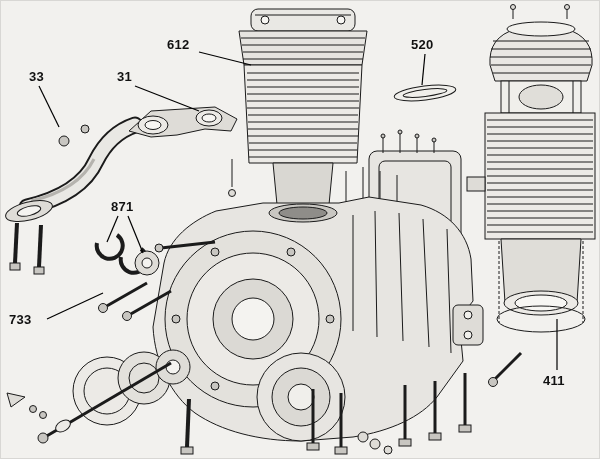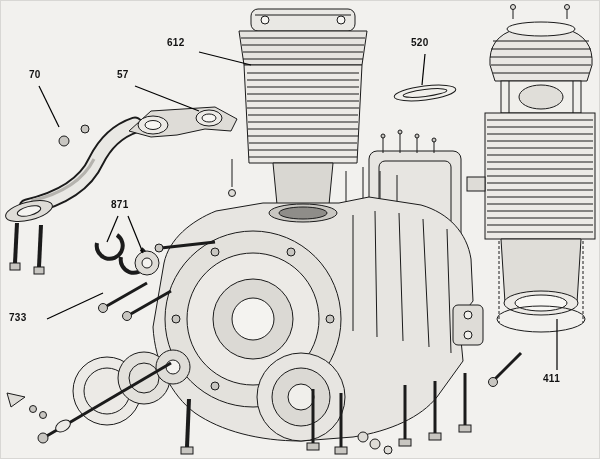--- a/index.html
+++ b/index.html
@@ -10,21 +10,21 @@
     background: #f2f1ee;
     border: 1px solid #d8d7d4;
     box-sizing: border-box;
     overflow: hidden;
     font-family: "Liberation Sans", sans-serif;
   }
   .drawing { position: absolute; left: 0; top: 0; }
   .part-label {
     position: absolute;
     font-weight: bold;
-    font-size: 10px;
+    font-size: 13px;
     color: #111111;
     letter-spacing: 0.3px;
     user-select: none;
   }
 </style>
 </head>
 <body>
 
 <div class="stage">
 
@@ -227,19 +227,19 @@
       <line x1="134" y1="85" x2="198" y2="110"></line>
       <line x1="424" y1="53" x2="421" y2="84"></line>
       <line x1="117" y1="215" x2="106" y2="241"></line>
       <line x1="127" y1="215" x2="142" y2="252"></line>
       <line x1="46" y1="318" x2="102" y2="292"></line>
       <line x1="556" y1="369" x2="556" y2="318"></line>
     </g>
   </svg>
 
   <div class="part-label" style="left:166px; top:36px">612</div>
-  <div class="part-label" style="left:28px;  top:68px">70</div>
-  <div class="part-label" style="left:116px; top:68px">57</div>
+  <div class="part-label" style="left:28px;  top:68px">33</div>
+  <div class="part-label" style="left:116px; top:68px">31</div>
   <div class="part-label" style="left:410px; top:36px">520</div>
   <div class="part-label" style="left:110px; top:198px">871</div>
   <div class="part-label" style="left:8px;  top:311px">733</div>
   <div class="part-label" style="left:542px; top:372px">411</div>
 </div>
 
 </body></html>

